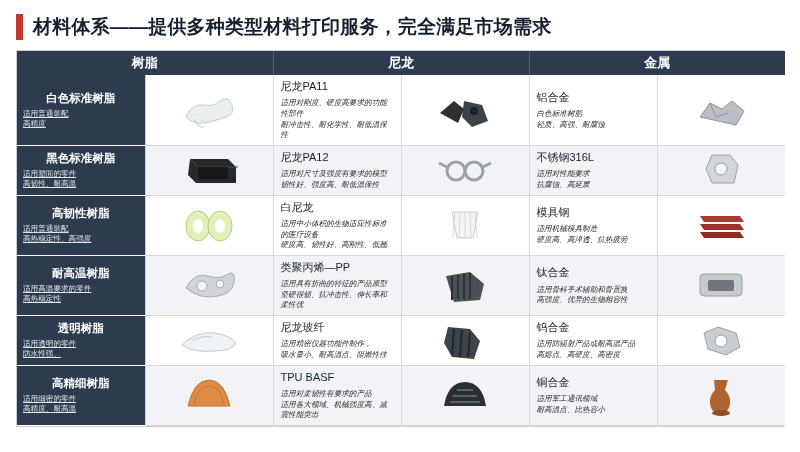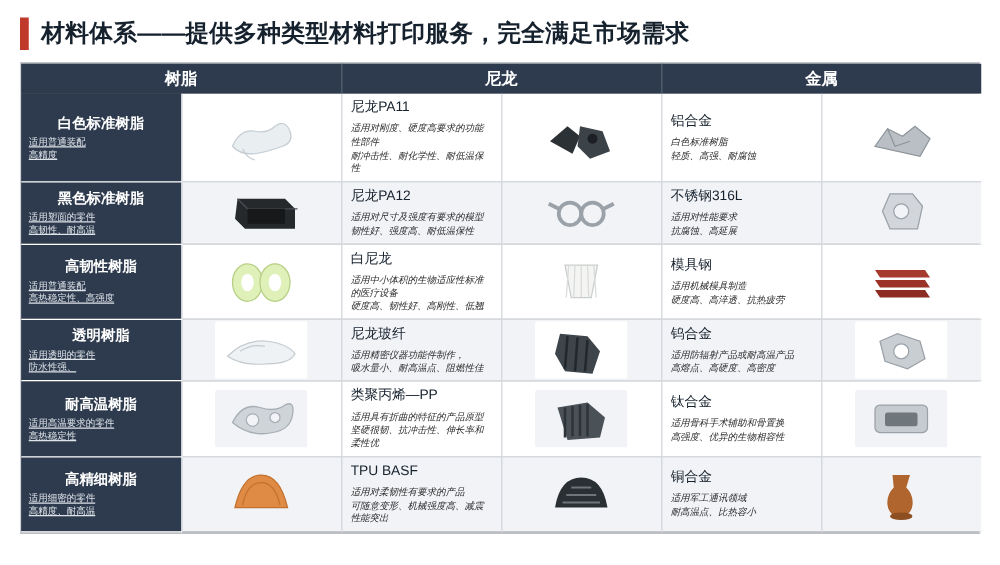--- a/index.html
+++ b/index.html
@@ -218,20 +218,60 @@
             <rect width="74" height="46" fill="#ffffff"></rect>
             <path d="M16 14 l40 0 l4 6 l-40 0 z" fill="#a73a2e"></path>
             <path d="M16 22 l40 0 l4 6 l-40 0 z" fill="#9a3227"></path>
             <path d="M16 30 l40 0 l4 6 l-40 0 z" fill="#8c2c22"></path>
           </svg>
         </td>
       </tr>
 
       <tr>
         <td class="cat">
+          <span class="cat-name">耐高温树脂</span>
+          <span class="cat-desc" style="white-space:pre-line">适用高温要求的零件
+高热稳定性</span>
+        </td>
+        <td class="img sep">
+          <svg class="thumb" viewBox="0 0 74 46">
+            <rect width="74" height="46" fill="#f1f3f6"></rect>
+            <path d="M14 26 q8 -16 22 -12 q12 4 20 -2 q8 -4 6 8 q-2 12 -16 14 q-18 4 -32 -8 z" fill="#cfd4d8" stroke="#a6adb3"></path>
+            <circle cx="30" cy="24" r="5" fill="#f1f3f6" stroke="#a6adb3"></circle>
+            <circle cx="48" cy="22" r="4" fill="#f1f3f6" stroke="#a6adb3"></circle>
+          </svg>
+        </td>
+        <td class="desc sep">
+          <span class="d-name">类聚丙烯—PP</span>
+          <span class="d-line">适用具有折曲的特征的产品原型</span>
+          <span class="d-line">坚硬很韧、抗冲击性、伸长率和柔性优</span>
+        </td>
+        <td class="img sep">
+          <svg class="thumb" viewBox="0 0 74 46">
+            <rect width="74" height="46" fill="#f1f3f6"></rect>
+            <path d="M18 14 l24 -4 l14 12 l-4 16 l-26 2 z" fill="#4a5157"></path>
+            <path d="M24 14 l0 24 M30 13 l0 24 M36 12 l0 25 M42 11 l0 26" stroke="#2e3338" stroke-width="2"></path>
+          </svg>
+        </td>
+        <td class="desc sep">
+          <span class="d-name">钛合金</span>
+          <span class="d-line">适用骨科手术辅助和骨置换</span>
+          <span class="d-line">高强度、优异的生物相容性</span>
+        </td>
+        <td class="img last">
+          <svg class="thumb" viewBox="0 0 74 46">
+            <rect width="74" height="46" fill="#f1f3f6"></rect>
+            <rect x="16" y="12" width="42" height="22" rx="4" fill="#c6cbd0" stroke="#9aa1a8"></rect>
+            <rect x="24" y="18" width="26" height="11" rx="2" fill="#6f767c"></rect>
+          </svg>
+        </td>
+      </tr>
+
+      <tr>
+        <td class="cat">
           <span class="cat-name">透明树脂</span>
           <span class="cat-desc" style="white-space:pre-line">适用透明的零件
 防水性强、</span>
         </td>
         <td class="img sep">
           <svg class="thumb" viewBox="0 0 74 46">
             <rect width="74" height="46" fill="#ffffff"></rect>
             <path d="M10 28 q14 -14 32 -12 q16 2 22 10 q-4 8 -22 8 q-20 2 -32 -6 z" fill="#eef2f4" stroke="#c3cace"></path>
             <path d="M20 24 q10 -6 20 -4" stroke="#c3cace" fill="none"></path>
           </svg>
@@ -257,75 +297,35 @@
           <svg class="thumb" viewBox="0 0 74 46">
             <rect width="74" height="46" fill="#ffffff"></rect>
             <path d="M20 16 l14 -6 l18 6 l4 14 l-14 8 l-18 -6 z" fill="#c9ced3" stroke="#9aa1a8"></path>
             <circle cx="37" cy="24" r="6" fill="#ffffff" stroke="#9aa1a8"></circle>
           </svg>
         </td>
       </tr>
 
       <tr>
         <td class="cat">
-          <span class="cat-name">耐高温树脂</span>
-          <span class="cat-desc" style="white-space:pre-line">适用高温要求的零件
-高热稳定性</span>
-        </td>
-        <td class="img sep">
-          <svg class="thumb" viewBox="0 0 74 46">
-            <rect width="74" height="46" fill="#f1f3f6"></rect>
-            <path d="M14 26 q8 -16 22 -12 q12 4 20 -2 q8 -4 6 8 q-2 12 -16 14 q-18 4 -32 -8 z" fill="#cfd4d8" stroke="#a6adb3"></path>
-            <circle cx="30" cy="24" r="5" fill="#f1f3f6" stroke="#a6adb3"></circle>
-            <circle cx="48" cy="22" r="4" fill="#f1f3f6" stroke="#a6adb3"></circle>
-          </svg>
-        </td>
-        <td class="desc sep">
-          <span class="d-name">类聚丙烯—PP</span>
-          <span class="d-line">适用具有折曲的特征的产品原型</span>
-          <span class="d-line">坚硬很韧、抗冲击性、伸长率和柔性优</span>
-        </td>
-        <td class="img sep">
-          <svg class="thumb" viewBox="0 0 74 46">
-            <rect width="74" height="46" fill="#f1f3f6"></rect>
-            <path d="M18 14 l24 -4 l14 12 l-4 16 l-26 2 z" fill="#4a5157"></path>
-            <path d="M24 14 l0 24 M30 13 l0 24 M36 12 l0 25 M42 11 l0 26" stroke="#2e3338" stroke-width="2"></path>
-          </svg>
-        </td>
-        <td class="desc sep">
-          <span class="d-name">钛合金</span>
-          <span class="d-line">适用骨科手术辅助和骨置换</span>
-          <span class="d-line">高强度、优异的生物相容性</span>
-        </td>
-        <td class="img last">
-          <svg class="thumb" viewBox="0 0 74 46">
-            <rect width="74" height="46" fill="#f1f3f6"></rect>
-            <rect x="16" y="12" width="42" height="22" rx="4" fill="#c6cbd0" stroke="#9aa1a8"></rect>
-            <rect x="24" y="18" width="26" height="11" rx="2" fill="#6f767c"></rect>
-          </svg>
-        </td>
-      </tr>
-
-      <tr>
-        <td class="cat">
           <span class="cat-name">高精细树脂</span>
           <span class="cat-desc" style="white-space:pre-line">适用细密的零件
 高精度、耐高温</span>
         </td>
         <td class="img sep">
           <svg class="thumb" viewBox="0 0 74 46">
             <rect width="74" height="46" fill="#f1f3f6"></rect>
             <path d="M16 34 q6 -26 21 -26 q15 0 21 26 z" fill="#e08b45" stroke="#c2712f"></path>
             <path d="M22 32 q4 -18 15 -18 q11 0 15 18" stroke="#c2712f" fill="none"></path>
           </svg>
         </td>
         <td class="desc sep">
           <span class="d-name">TPU  BASF</span>
           <span class="d-line">适用对柔韧性有要求的产品</span>
-          <span class="d-line">可随意变形、机械强度高、减震性能突出</span>
+          <span class="d-line">适用各大领域、机械强度高、减震性能突出</span>
         </td>
         <td class="img sep">
           <svg class="thumb" viewBox="0 0 74 46">
             <rect width="74" height="46" fill="#f1f3f6"></rect>
             <path d="M16 34 q4 -24 21 -24 q17 0 21 24 z" fill="#2a2f34"></path>
             <path d="M22 30 h30 M25 24 h24 M29 18 h16" stroke="#6d747a" stroke-width="1.5"></path>
           </svg>
         </td>
         <td class="desc sep">
           <span class="d-name">铜合金</span>

